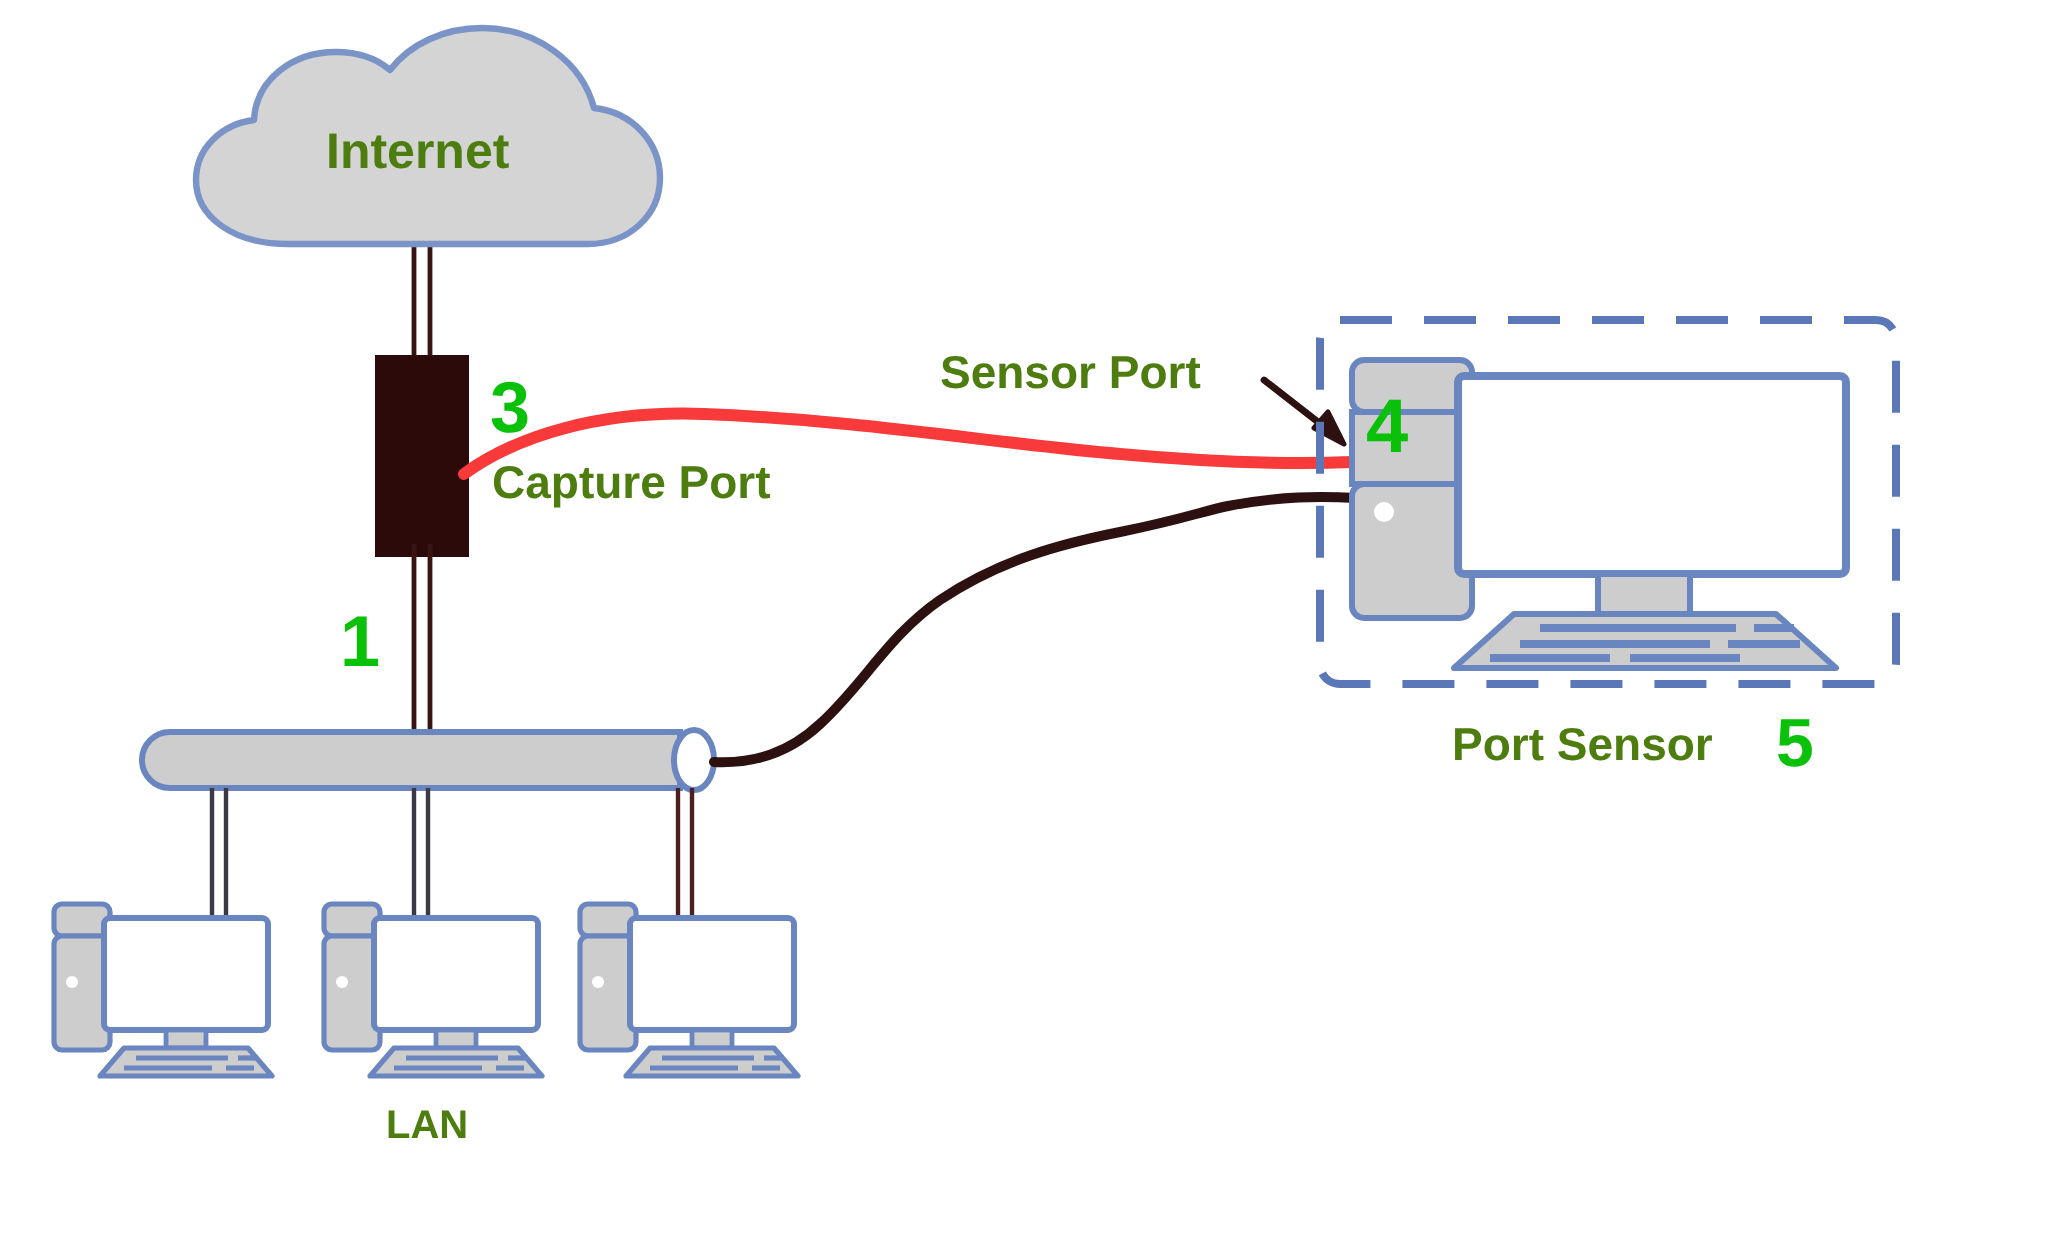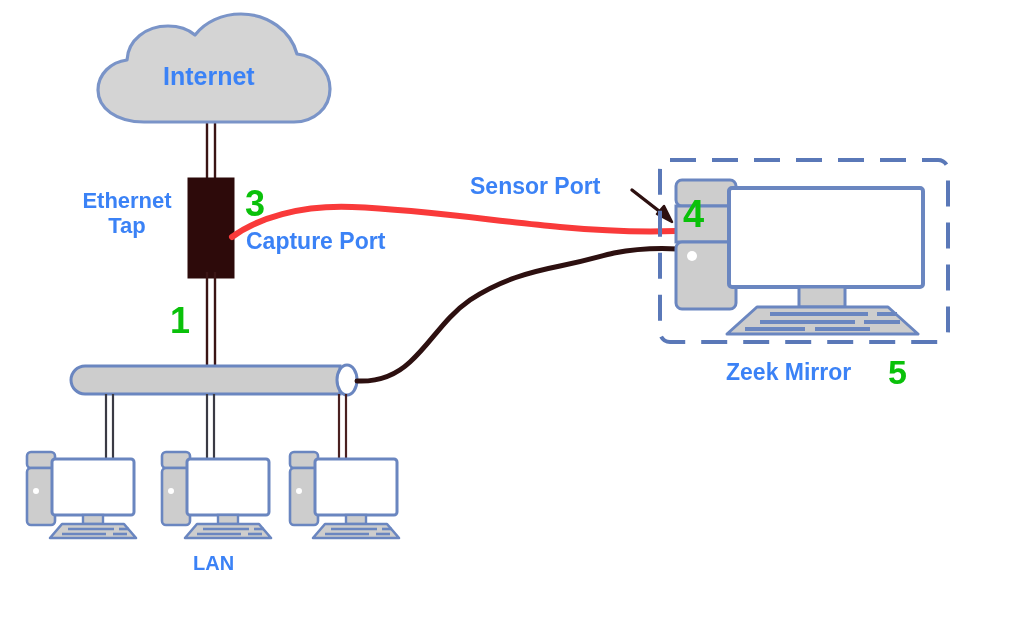--- a/index.html
+++ b/index.html
@@ -24,21 +24,21 @@
     position: absolute;
     left: 0;
     top: 0;
     width: 1024px;
     height: 625px;
   }
   .lbl {
     position: absolute;
     font-family: "Liberation Sans", sans-serif;
     font-weight: bold;
-    color: #3b82f6;
+    color: #4d7c0f;
     white-space: nowrap;
     line-height: 1.12;
   }
   .num {
     position: absolute;
     font-family: "Liberation Sans", sans-serif;
     font-weight: bold;
     color: #0ac10a;
     white-space: nowrap;
     line-height: 1;
@@ -231,27 +231,26 @@
       <line x1="760" y1="322" x2="855" y2="322" stroke="#6a86c0" stroke-width="4"></line>
       <line x1="864" y1="322" x2="900" y2="322" stroke="#6a86c0" stroke-width="4"></line>
       <line x1="745" y1="329" x2="805" y2="329" stroke="#6a86c0" stroke-width="4"></line>
       <line x1="815" y1="329" x2="870" y2="329" stroke="#6a86c0" stroke-width="4"></line>
     </g>
 
   </svg>
 
   <div class="lbl" id="label-internet">Internet</div>
 
-  <div class="lbl" id="label-ethernet-tap"><span>Ethernet</span><br><span>Tap</span></div>
 
   <div class="lbl" id="label-mirror-port">Capture Port</div>
 
   <div class="lbl" id="label-capture-port">Sensor Port</div>
 
-  <div class="lbl" id="label-zeek-sensor">Zeek Mirror</div>
+  <div class="lbl" id="label-zeek-sensor">Port Sensor</div>
 
   <div class="lbl" id="label-lan">LAN</div>
 
   <div class="num" id="num-1">1</div>
 
   <div class="num" id="num-3">3</div>
 
   <div class="num" id="num-4">4</div>
 
   <div class="num" id="num-5">5</div>

